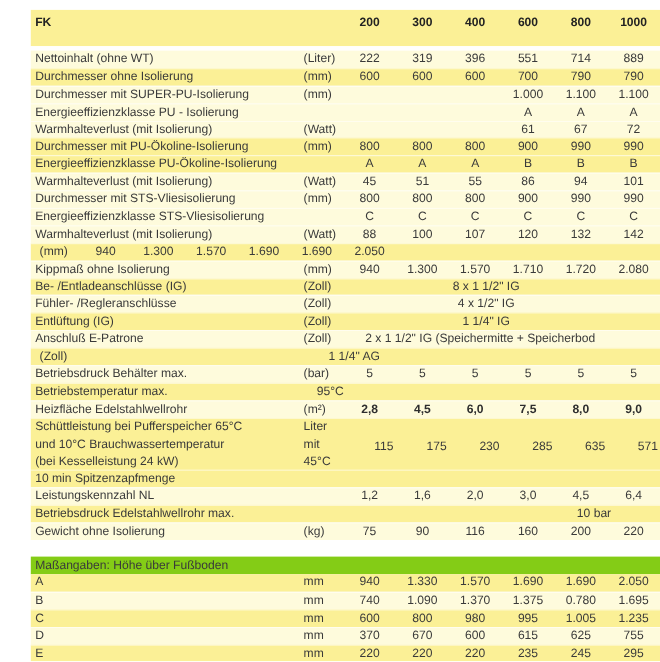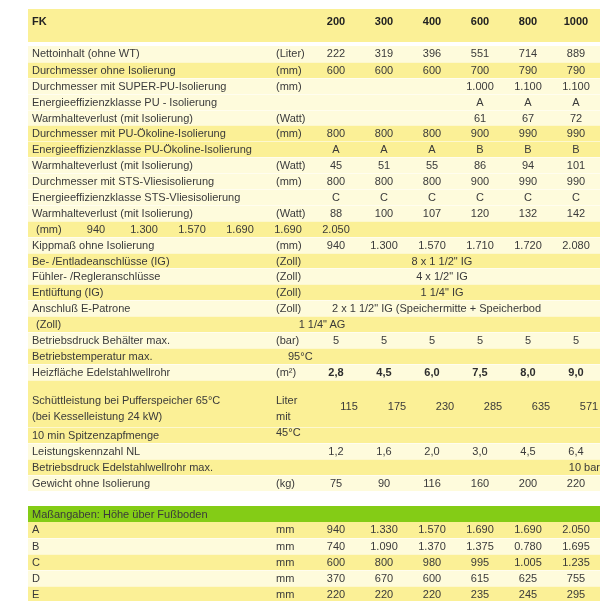--- a/index.html
+++ b/index.html
@@ -18,24 +18,24 @@
   .row{display:flex;height:15.9px;line-height:15.9px;border-top:1px solid rgba(255,255,255,0.55);box-sizing:border-box;white-space:nowrap;}
   .row:first-child{border-top:none;}
   .lbl{width:240px;flex:0 0 240px;padding-left:4px;box-sizing:border-box;overflow:visible;}
   .unit{width:44px;flex:0 0 44px;padding-left:8px;box-sizing:border-box;}
   .unit.indent{padding-left:20px;}
   .val{width:48px;flex:0 0 48px;text-align:center;}
   .val.bold{font-weight:bold;color:#2e2e2e;}
   .hdr .val{text-align:center;}
   .span{flex:1 1 auto;text-align:center;padding-right:28px;box-sizing:border-box;overflow:hidden;}
   .span.left{text-align:left;padding:0 0 0 20px;}
-  .span.right{text-align:right;padding:0 0 0 168px;}
+  .span.right{text-align:center;padding:0 0 0 168px;}
   .block{display:flex;height:47.7px;border-top:1px solid rgba(255,255,255,0.55);box-sizing:border-box;position:relative;}
   .block .lines{line-height:15.9px;white-space:nowrap;}
-  .block .lbl,.block .unit{height:100%;margin-top:12px;}
+  .block .lbl,.block .unit{height:100%;}
   .block .vals{position:absolute;left:297px;top:18.7px;display:flex;line-height:15.9px;}
   .sec-title{height:16px;line-height:16px;padding-left:4px;background:#84cc16;white-space:nowrap;}
 </style>
 </head>
 <body>
 
 <div class="sheet">
   <div class="tbl">
     <div class="hdr bg-a">
       <div class="lbl">FK</div>
@@ -230,20 +230,21 @@
           <div class="val bold">2,8</div>
           <div class="val bold">4,5</div>
           <div class="val bold">6,0</div>
           <div class="val bold">7,5</div>
           <div class="val bold">8,0</div>
           <div class="val bold">9,0</div>
         </div>
         <div class="block bg-a">
           <div class="lbl lines">
             <div>Schüttleistung bei Pufferspeicher 65°C</div>
+            <div>und 10°C Brauchwassertemperatur</div>
             <div>(bei Kesselleistung 24 kW)</div>
           </div>
           <div class="unit lines">
             <div>Liter</div>
             <div>mit</div>
             <div>45°C</div>
           </div>
           <div class="vals">
             <div class="val">115</div>
             <div class="val">175</div>

